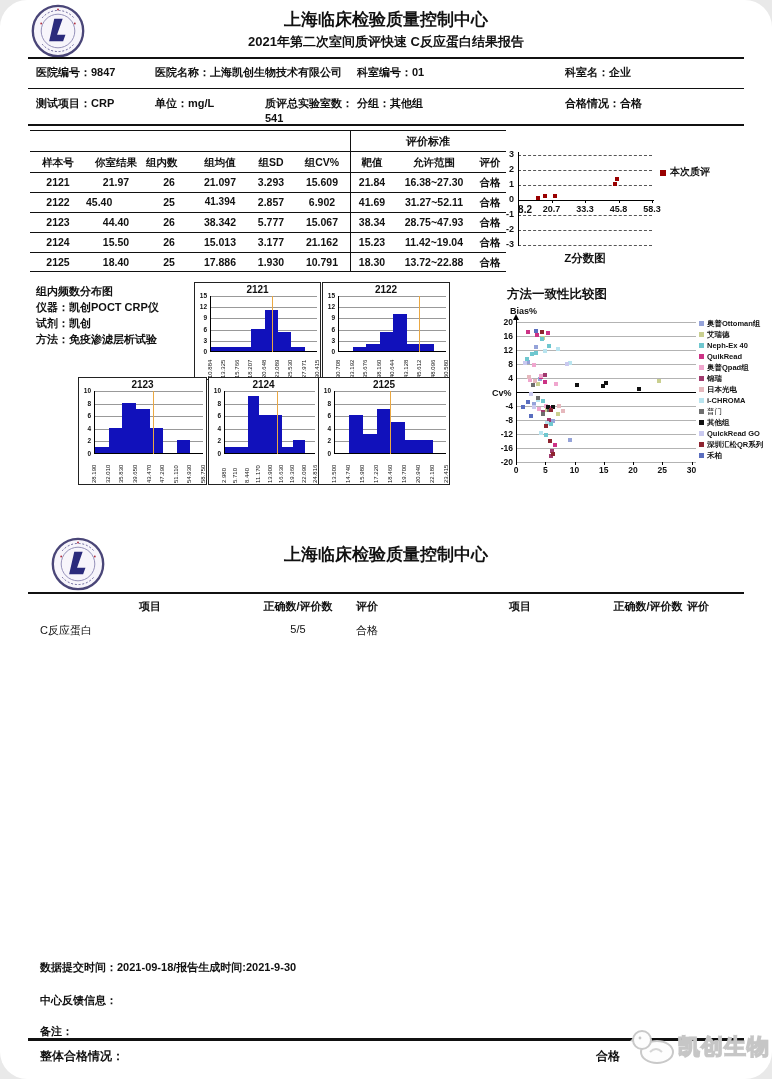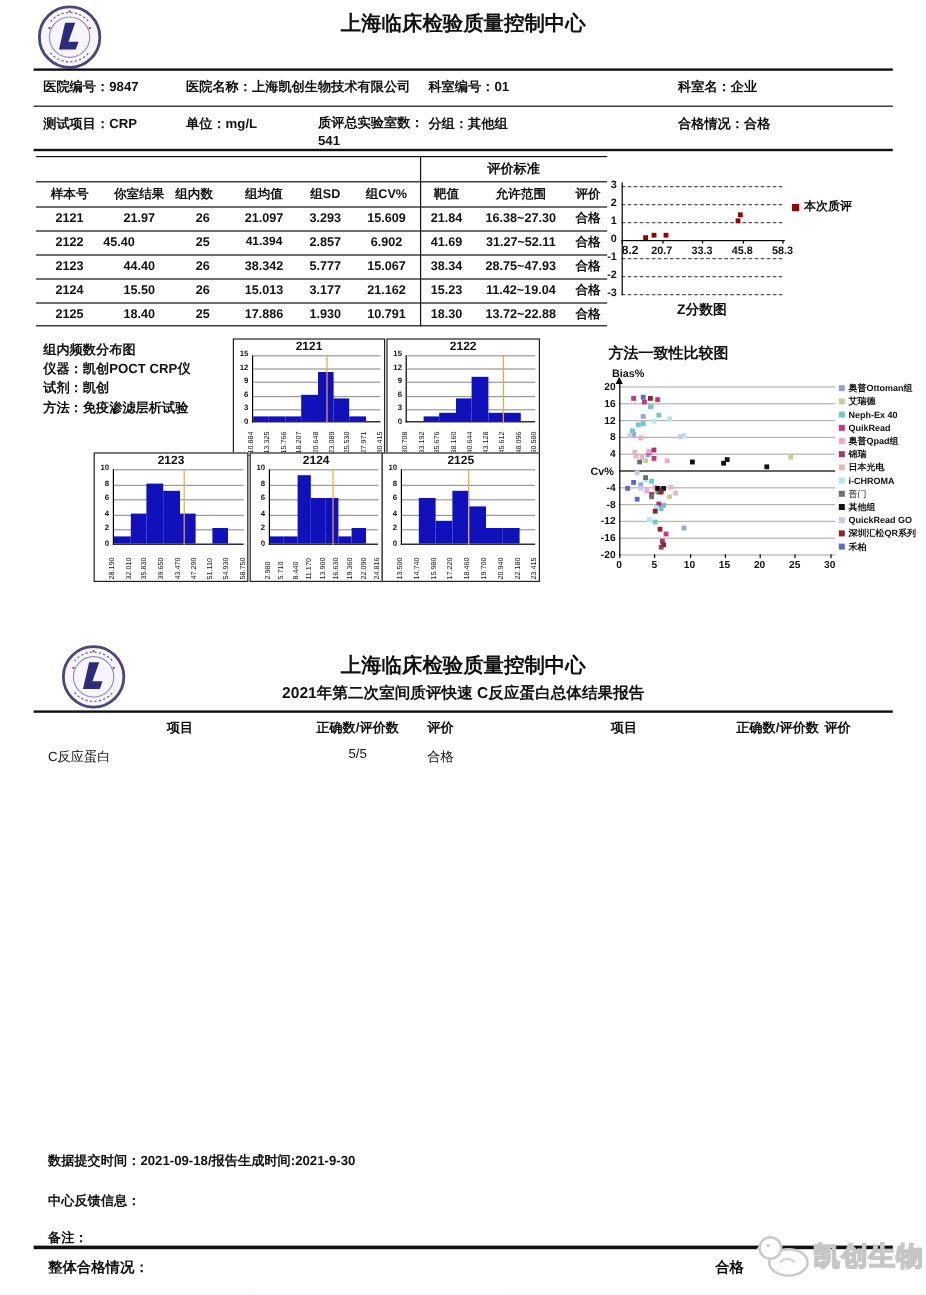--- a/index.html
+++ b/index.html
@@ -1,17 +1,17 @@
 <!DOCTYPE html>
 <html><head>
 <meta charset="utf-8">
 <style>
   html,body{margin:0;padding:0;background:#e9e9e9;}
   #page{position:relative;width:772px;height:1079px;background:#ffffff;margin:0 auto;
-        font-family:"Liberation Sans","DejaVu Sans",sans-serif;color:#111;overflow:hidden;}
+        font-family:"Liberation Sans","DejaVu Sans",sans-serif;color:#111;overflow:hidden;border-radius:27px;}
   #page *{box-sizing:border-box;}
   .abs{position:absolute;font-weight:bold;font-size:11px;color:#111;white-space:nowrap;}
   .wrapcell{white-space:normal;width:88px;line-height:1.35;}
   .hr{position:absolute;left:28px;width:716px;height:1px;background:#111;}
   .h2{height:2px;}
   .h3{height:3px;}
   .t1{position:absolute;left:0;width:100%;text-align:center;font-size:17px;font-weight:bold;}
   .t2{position:absolute;left:0;width:100%;text-align:center;font-size:13px;font-weight:bold;}
   .logo{position:absolute;width:56px;height:56px;}
   .overlay{position:absolute;left:0;top:0;width:772px;height:1079px;pointer-events:none;}
@@ -27,20 +27,21 @@
         <circle cx="30" cy="30" r="27" fill="#f7f5fb" stroke="#4a4678" stroke-width="2.5"></circle>
         <circle cx="30" cy="30" r="18" fill="none" stroke="#8d89b4" stroke-width="1"></circle>
         <path d="M26 17 h9 l-6 17 h9 l-2.5 7 h-15 z" fill="#2b2b7c"></path>
         <circle cx="12" cy="22" r="1" fill="#b03040"></circle>
         <circle cx="48" cy="22" r="1" fill="#b03040"></circle>
         <circle cx="30" cy="7" r="1" fill="#b03040"></circle>
         <path d="M13 16 a22 22 0 0 1 34 0" fill="none" stroke="#5a5690" stroke-width="1" stroke-dasharray="2 2"></path>
         <path d="M13 44 a22 22 0 0 0 34 0" fill="none" stroke="#5a5690" stroke-width="1" stroke-dasharray="2 2"></path>
       </svg></div>
   <div class="t1" style="top:8px">上海临床检验质量控制中心</div>
+  <div class="t2" style="top:33px">2021年第二次室间质评快速 C反应蛋白结果报告</div>
 
   <div class="hr h2" style="top:57px"></div>
   <div class="abs" style="left:36px;top:65px"><span>医院编号：</span><span>9847</span></div>
   <div class="abs" style="left:155px;top:65px"><span>医院名称：</span><span>上海凯创生物技术有限公司</span></div>
   <div class="abs" style="left:357px;top:65px"><span>科室编号：</span><span>01</span></div>
   <div class="abs" style="left:565px;top:65px"><span>科室名：</span><span>企业</span></div>
   <div class="hr" style="top:88px"></div>
   <div class="abs" style="left:36px;top:96px"><span>测试项目：</span><span>CRP</span></div>
   <div class="abs" style="left:155px;top:96px"><span>单位：</span><span>mg/L</span></div>
   <div class="abs wrapcell" style="left:265px;top:96px"><span>质评总实验室数</span><span>：541</span></div>
@@ -490,21 +491,20 @@
         <circle cx="30" cy="30" r="27" fill="#f7f5fb" stroke="#4a4678" stroke-width="2.5"></circle>
         <circle cx="30" cy="30" r="18" fill="none" stroke="#8d89b4" stroke-width="1"></circle>
         <path d="M26 17 h9 l-6 17 h9 l-2.5 7 h-15 z" fill="#2b2b7c"></path>
         <circle cx="12" cy="22" r="1" fill="#b03040"></circle>
         <circle cx="48" cy="22" r="1" fill="#b03040"></circle>
         <circle cx="30" cy="7" r="1" fill="#b03040"></circle>
         <path d="M13 16 a22 22 0 0 1 34 0" fill="none" stroke="#5a5690" stroke-width="1" stroke-dasharray="2 2"></path>
         <path d="M13 44 a22 22 0 0 0 34 0" fill="none" stroke="#5a5690" stroke-width="1" stroke-dasharray="2 2"></path>
       </svg></div>
   <div class="t1" style="top:543px">上海临床检验质量控制中心</div>
-  <div class="t2" style="top:569px">2021年第二次室间质评快速 C反应蛋白总体结果报告</div>
   <div class="hr h2" style="top:592px"></div>
 
   <div class="abs" style="left:110px;top:599px;width:80px;text-align:center">项目</div>
   <div class="abs" style="left:243px;top:599px;width:110px;text-align:center">正确数/评价数</div>
   <div class="abs" style="left:347px;top:599px;width:40px;text-align:center">评价</div>
   <div class="abs" style="left:480px;top:599px;width:80px;text-align:center">项目</div>
   <div class="abs" style="left:593px;top:599px;width:110px;text-align:center">正确数/评价数</div>
   <div class="abs" style="left:678px;top:599px;width:40px;text-align:center">评价</div>
 
   <div class="abs" style="left:40px;top:623px;font-weight:normal">C反应蛋白</div>

